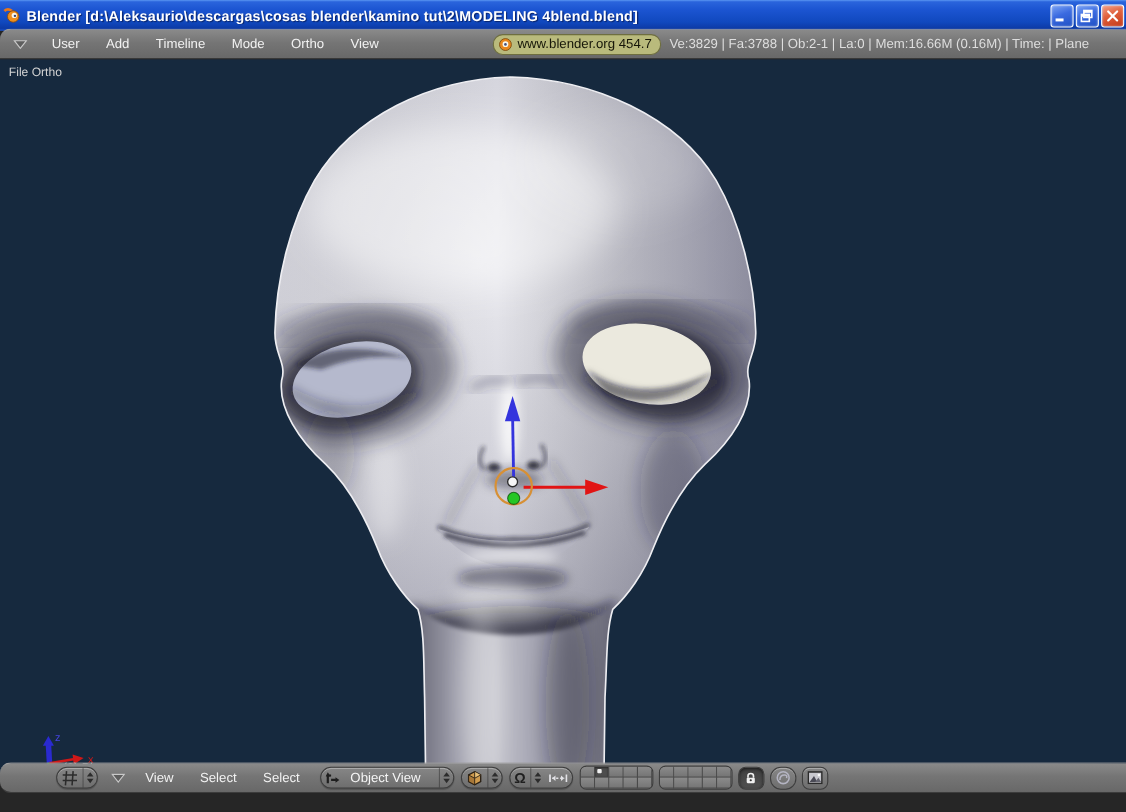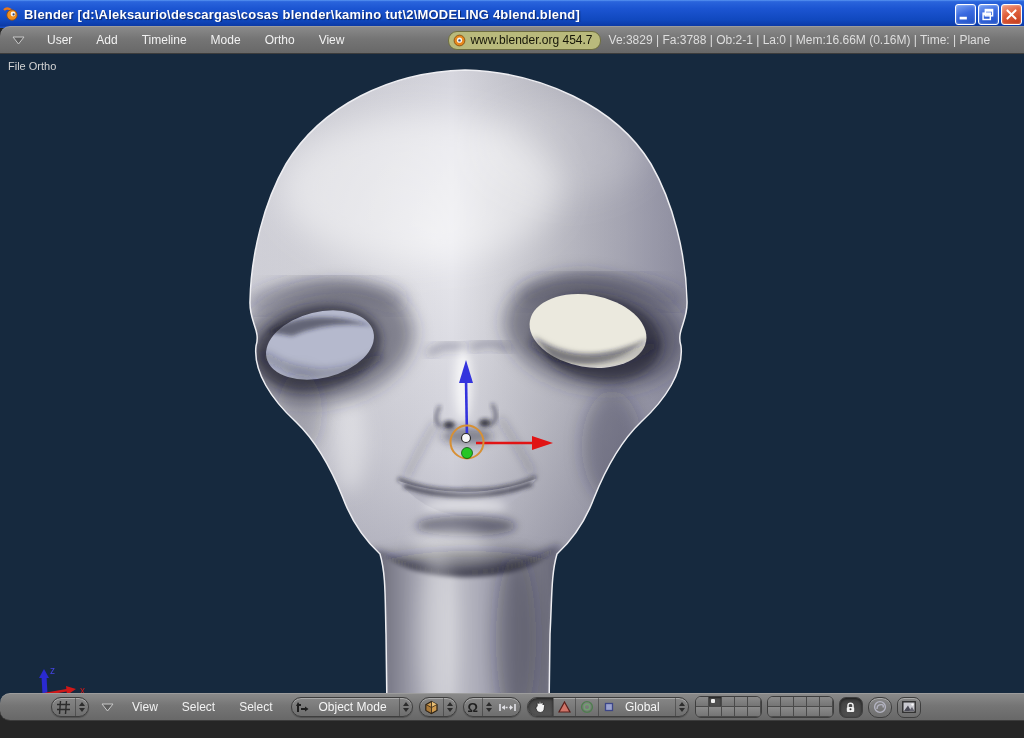--- a/index.html
+++ b/index.html
@@ -290,21 +290,21 @@
 
     <div class="pill" style="margin-left:6px; width:122px;">
       <span class="seg">
         <svg width="13" height="13" viewBox="0 0 13 13">
           <path d="M2,11 L2,4 M2,4 L5,4" stroke="#1e1e1e" stroke-width="2" fill="none"></path>
           <polygon points="2,1 0,5 4.5,5" fill="#1e1e1e"></polygon>
           <path d="M5,8 L10,8" stroke="#1e1e1e" stroke-width="2"></path>
           <polygon points="12.5,8 9,5.5 9,10.5" fill="#1e1e1e"></polygon>
         </svg>
       </span>
-      <span class="txt" style="flex:1;">Object Mode</span>
+      <span class="txt" style="flex:1;">Object View</span>
       <span class="stepper">
           <i class="up"></i>
           <i class="dn"></i>
         </span>
     </div>
 
     <div class="pill">
       <span class="seg">
         <svg width="15" height="15" viewBox="0 0 15 15">
           <path d="M7.5,1.5 L13,4.5 L13,10.5 L7.5,13.5 L2,10.5 L2,4.5 Z" fill="#cf9b4e" stroke="#2a2014" stroke-width="1.2"></path>
@@ -327,48 +327,20 @@
       <span class="seg">
         <svg width="17" height="11" viewBox="0 0 17 11">
           <path d="M3,5.5 L14,5.5" stroke="#e2e2e6" stroke-width="1.4" stroke-dasharray="2,1.6"></path>
           <path d="M1,2 L1,9 M16,2 L16,9" stroke="#e2e2e6" stroke-width="1.6"></path>
           <polygon points="3,5.5 6,3 6,8" fill="#e2e2e6"></polygon>
           <polygon points="14,5.5 11,3 11,8" fill="#e2e2e6"></polygon>
         </svg>
       </span>
     </div>
 
-    <div class="pill">
-      <span class="seg pressed" style="width:25px;">
-        <svg width="14" height="14" viewBox="0 0 14 14">
-          <path d="M3,8.5 Q2.6,6.5 4.2,6.3 L4.2,3.8 Q4.2,2.4 5.1,2.4 Q6,2.4 6,3.8 L6,3.2 Q6,1.6 7,1.6 Q8,1.6 8,3.2 L8,3.6 Q8,2.2 9,2.2 Q10,2.2 10,3.8 L10,5 Q10.2,4 11,4.2 Q11.8,4.4 11.6,5.8 L11,9.5 Q10.6,12.5 7.4,12.5 Q4.8,12.5 3.9,10.6 Z" fill="#f2f2f2" stroke="#1c1c1c" stroke-width="0.7"></path>
-        </svg>
-      </span>
-      <span class="seg">
-        <svg width="13" height="12" viewBox="0 0 13 12">
-          <polygon points="6.5,1 12,11 1,11" fill="#cf7468" stroke="#5a1e1a" stroke-width="1.2"></polygon>
-        </svg>
-      </span>
-      <span class="seg">
-        <svg width="14" height="14" viewBox="0 0 14 14">
-          <circle cx="7" cy="7" r="5.4" fill="none" stroke="#4e7e4e" stroke-width="1.4"></circle>
-          <circle cx="7" cy="7" r="2.8" fill="none" stroke="#6fa06f" stroke-width="1.4"></circle>
-        </svg>
-      </span>
-      <span class="seg">
-        <svg width="12" height="12" viewBox="0 0 12 12">
-          <rect x="2.5" y="2.5" width="7" height="7" fill="#9aa2ce" stroke="#3c4688" stroke-width="1.3"></rect>
-        </svg>
-      </span>
-      <span class="txt" style="width:56px;">Global</span>
-      <span class="stepper">
-          <i class="up"></i>
-          <i class="dn"></i>
-        </span>
-    </div>
 
     <div class="layer-grid">
         <div class="layer-cell"></div>
         <div class="layer-cell active"></div>
         <div class="layer-cell"></div>
         <div class="layer-cell"></div>
         <div class="layer-cell"></div>
         <div class="layer-cell"></div>
         <div class="layer-cell"></div>
         <div class="layer-cell"></div>

